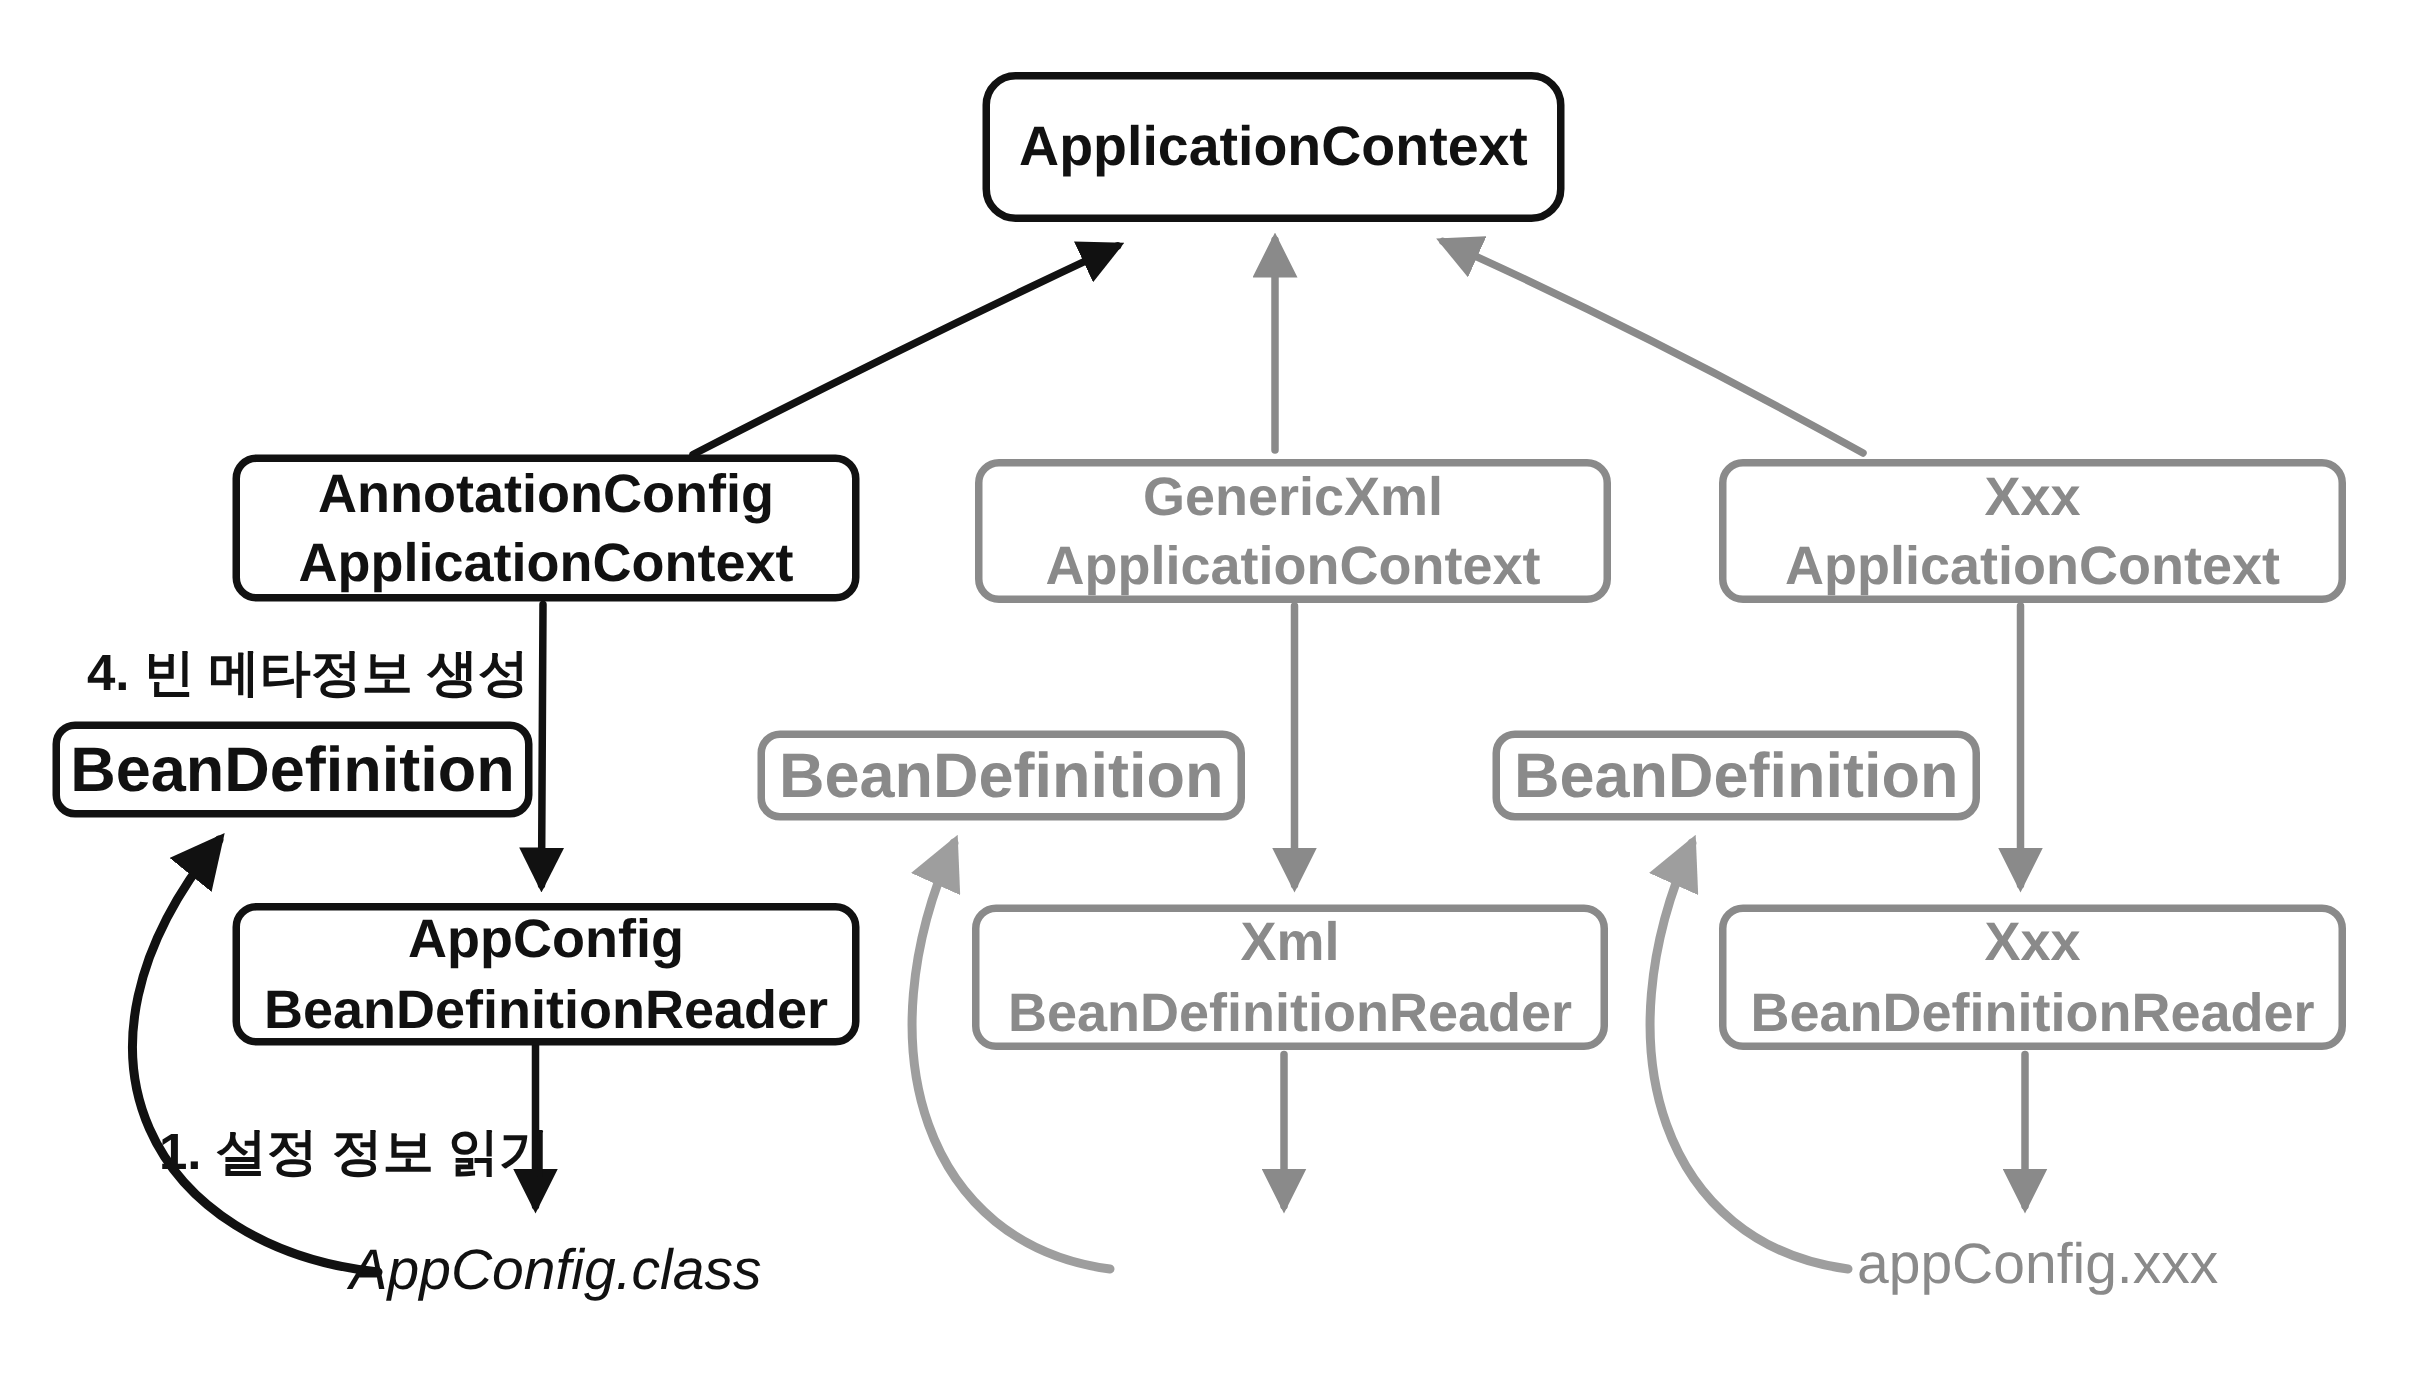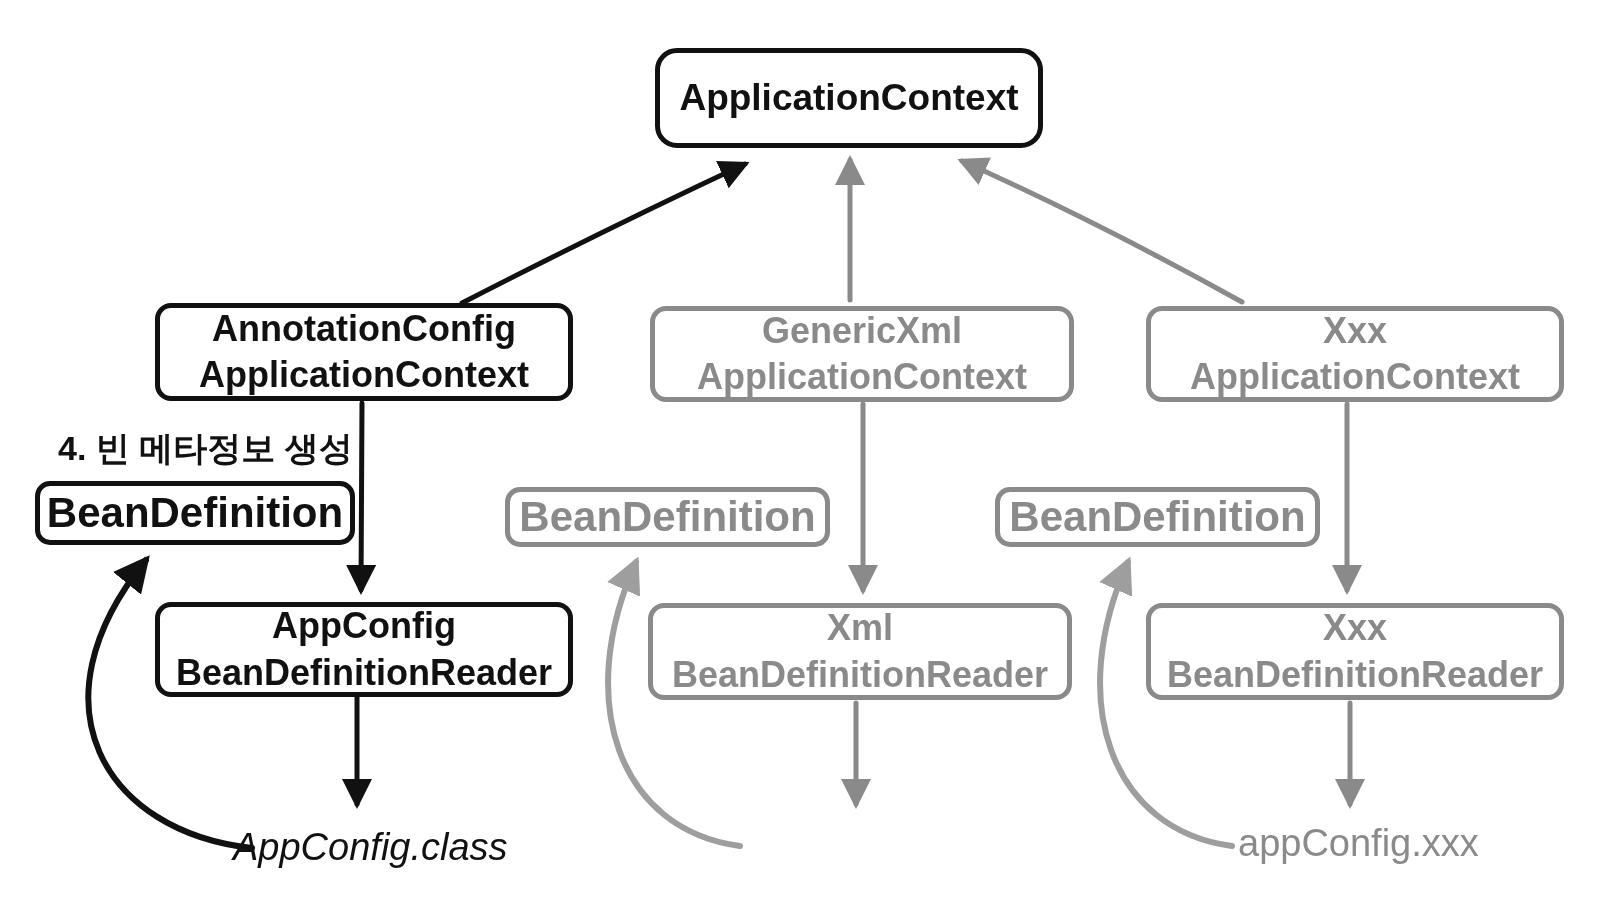--- a/index.html
+++ b/index.html
@@ -120,19 +120,20 @@
 BeanDefinitionReader</div>
 
   <div id="n-xbdr" class="node gray two-line">Xml
 BeanDefinitionReader</div>
 
   <div id="n-xxbdr" class="node gray two-line">Xxx
 BeanDefinitionReader</div>
 
   <div id="l-step2" class="lbl">4. 빈 메타정보 생성</div>
 
+  <div id="l-step1" class="lbl">1. 설정 정보 읽기</div>
 
   <div id="l-class" class="file">AppConfig.class</div>
 
 
   <div id="l-xxx" class="file">appConfig.xxx</div>
 
 </div>
 
 </body></html>

